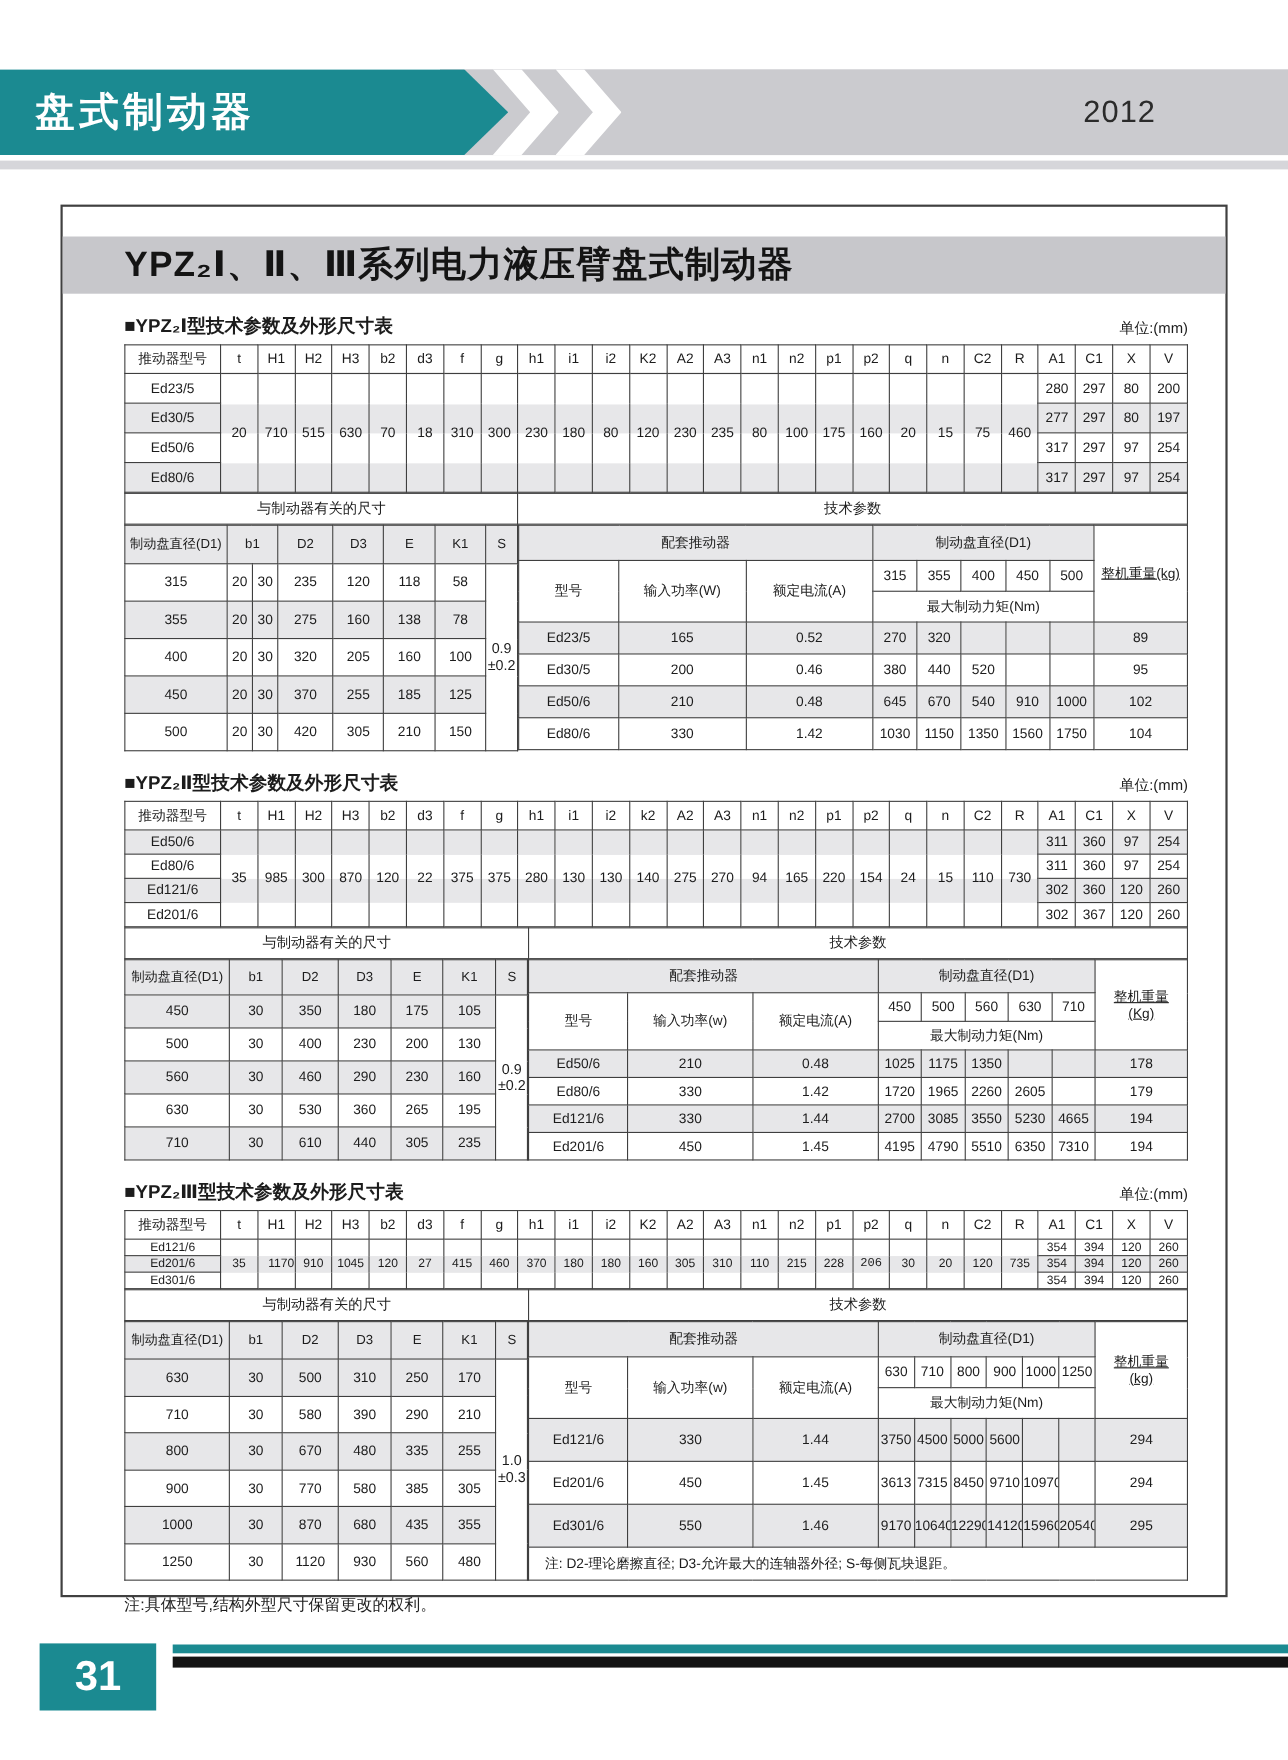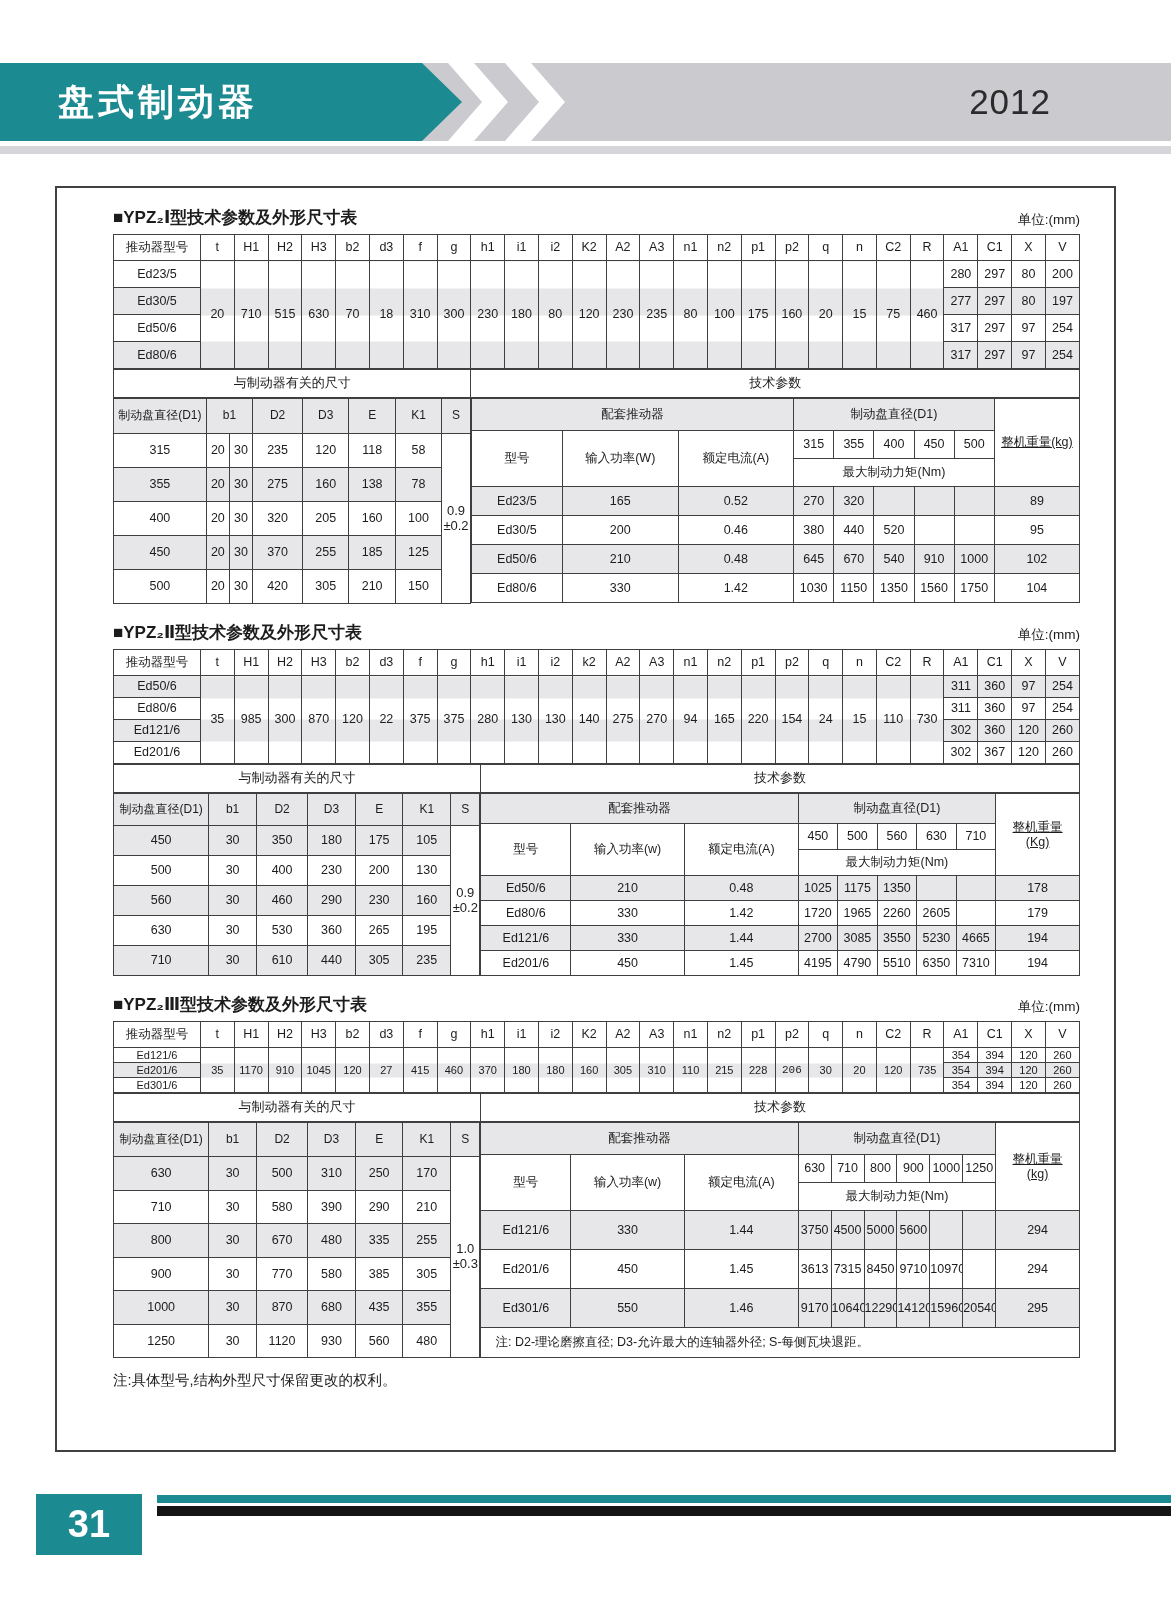--- a/index.html
+++ b/index.html
@@ -2,28 +2,28 @@
 <html><head>
 <meta charset="utf-8">
 <style>
   html,body{margin:0;padding:0;background:#fff;}
   .page{position:relative;width:1171px;height:1600px;background:#ffffff;overflow:hidden;
         font-family:"Liberation Sans","DejaVu Sans",sans-serif;color:#1c1c1c;}
   
   .banner-row{position:absolute;left:0;top:63px;width:1171px;height:78px;}
   .gray-band{position:absolute;left:400px;right:0;top:0;bottom:0;background:#cbcbcf;}
   .year{position:absolute;right:120px;top:50%;transform:translateY(-50%);
-        font-size:35px;color:#2b2b2b;letter-spacing:1px;}
+        font-size:28px;color:#2b2b2b;letter-spacing:1px;}
   .chev{position:absolute;top:0;height:78px;width:60px;background:#ffffff;
         clip-path:polygon(0 0,26px 0,60px 50%,26px 100%,0 100%,34px 50%);}
   .chev1{left:448px;}
   .chev2{left:505px;}
   .teal-arrow{position:absolute;left:0;top:0;width:462px;height:78px;background:#1b8a91;
         clip-path:polygon(0 0,422px 0,462px 50%,422px 100%,0 100%);}
-  .teal-arrow span{display:block;padding-left:58px;line-height:78px;font-size:36px;
+  .teal-arrow span{display:block;padding-left:32px;line-height:78px;font-size:36px;
         font-weight:bold;color:#ffffff;letter-spacing:4px;}
   .gray-strip{position:absolute;left:0;top:146px;width:1171px;height:8px;background:#d6d6da;}
   
   .content-box{position:absolute;left:55px;top:186px;width:1057px;height:1262px;
         border:2px solid #404040;background:#fff;}
   .title-bar{margin-top:27px;height:52px;background:#c7c7cb;display:flex;align-items:center;}
   .title-bar span{padding-left:56px;font-size:32px;font-weight:bold;color:#141414;letter-spacing:1px;}
   .sections{padding:0 34px 0 56px;}
   .sec-head{display:flex;justify-content:space-between;align-items:flex-end;
         margin-top:18px;margin-bottom:5px;}
@@ -63,20 +63,23 @@
     </div>
     <div class="chev chev1"></div>
     <div class="chev chev2"></div>
     <div class="teal-arrow">
       <span>盘式制动器</span>
     </div>
   </div>
   <div class="gray-strip"></div>
 
   <div class="content-box">
+    <div class="title-bar">
+      <span>YPZ₂Ⅰ、Ⅱ、Ⅲ系列电力液压臂盘式制动器</span>
+    </div>
     <div class="sections" id="sections">
         <div class="section">
           <div class="sec-head">
             <span class="sec-title">■YPZ₂Ⅰ型技术参数及外形尺寸表</span>
             <span class="sec-unit">单位:(mm)</span>
           </div>
           <table class="tbl upper">
             <colgroup>
               <col style="width:9%">
               <col style="width:3.500%">
@@ -689,21 +692,21 @@
                 <th>C2</th>
                 <th>R</th>
                 <th>A1</th>
                 <th>C1</th>
                 <th>X</th>
                 <th>V</th>
               </tr>
               <tr style="height:15px">
                 <td>Ed121/6</td>
                 <td rowspan="3" style="background:linear-gradient(to bottom,#ffffff 0%,#ffffff 33.333333333333336%,#e7e7e9 33.333333333333336%,#e7e7e9 66.66666666666667%,#ffffff 66.66666666666667%,#ffffff 100%);">35</td>
-                <td rowspan="3" style="background:linear-gradient(to bottom,#ffffff 0%,#ffffff 33.333333333333336%,#e7e7e9 33.333333333333336%,#e7e7e9 66.66666666666667%,#ffffff 66.66666666666667%,#ffffff 100%);">1170</td>
+                <td rowspan="3" style="background:linear-gradient(to bottom,#ffffff 0%,#ffffff 33.333333333333336%,#e7e7e9 33.333333333333336%,#e7e7e9 66.66666666666667%,#ffffff 66.66666666666667%,#ffffff 100%);text-align:right;">1170</td>
                 <td rowspan="3" style="background:linear-gradient(to bottom,#ffffff 0%,#ffffff 33.333333333333336%,#e7e7e9 33.333333333333336%,#e7e7e9 66.66666666666667%,#ffffff 66.66666666666667%,#ffffff 100%);">910</td>
                 <td rowspan="3" style="background:linear-gradient(to bottom,#ffffff 0%,#ffffff 33.333333333333336%,#e7e7e9 33.333333333333336%,#e7e7e9 66.66666666666667%,#ffffff 66.66666666666667%,#ffffff 100%);">1045</td>
                 <td rowspan="3" style="background:linear-gradient(to bottom,#ffffff 0%,#ffffff 33.333333333333336%,#e7e7e9 33.333333333333336%,#e7e7e9 66.66666666666667%,#ffffff 66.66666666666667%,#ffffff 100%);">120</td>
                 <td rowspan="3" style="background:linear-gradient(to bottom,#ffffff 0%,#ffffff 33.333333333333336%,#e7e7e9 33.333333333333336%,#e7e7e9 66.66666666666667%,#ffffff 66.66666666666667%,#ffffff 100%);">27</td>
                 <td rowspan="3" style="background:linear-gradient(to bottom,#ffffff 0%,#ffffff 33.333333333333336%,#e7e7e9 33.333333333333336%,#e7e7e9 66.66666666666667%,#ffffff 66.66666666666667%,#ffffff 100%);">415</td>
                 <td rowspan="3" style="background:linear-gradient(to bottom,#ffffff 0%,#ffffff 33.333333333333336%,#e7e7e9 33.333333333333336%,#e7e7e9 66.66666666666667%,#ffffff 66.66666666666667%,#ffffff 100%);">460</td>
                 <td rowspan="3" style="background:linear-gradient(to bottom,#ffffff 0%,#ffffff 33.333333333333336%,#e7e7e9 33.333333333333336%,#e7e7e9 66.66666666666667%,#ffffff 66.66666666666667%,#ffffff 100%);">370</td>
                 <td rowspan="3" style="background:linear-gradient(to bottom,#ffffff 0%,#ffffff 33.333333333333336%,#e7e7e9 33.333333333333336%,#e7e7e9 66.66666666666667%,#ffffff 66.66666666666667%,#ffffff 100%);">180</td>
                 <td rowspan="3" style="background:linear-gradient(to bottom,#ffffff 0%,#ffffff 33.333333333333336%,#e7e7e9 33.333333333333336%,#e7e7e9 66.66666666666667%,#ffffff 66.66666666666667%,#ffffff 100%);">180</td>
                 <td rowspan="3" style="background:linear-gradient(to bottom,#ffffff 0%,#ffffff 33.333333333333336%,#e7e7e9 33.333333333333336%,#e7e7e9 66.66666666666667%,#ffffff 66.66666666666667%,#ffffff 100%);">160</td>

